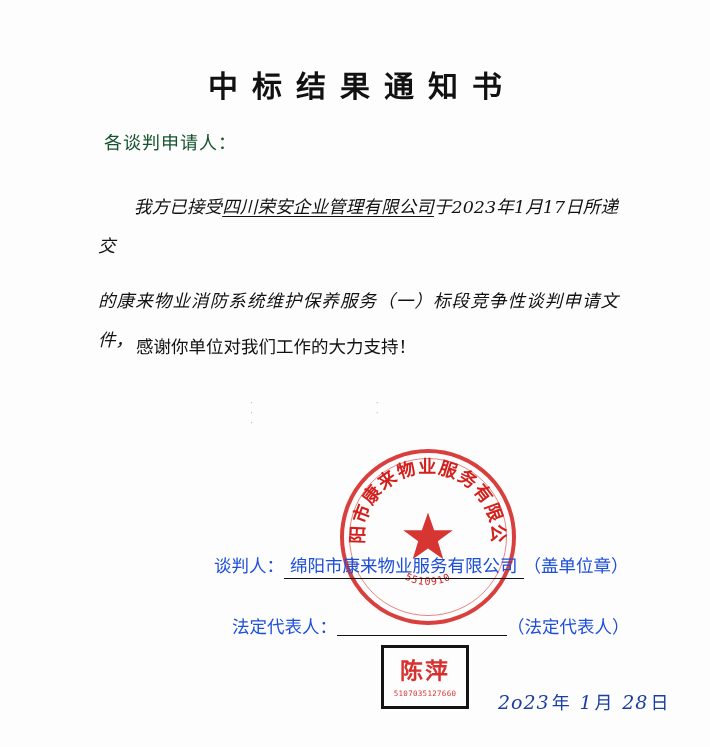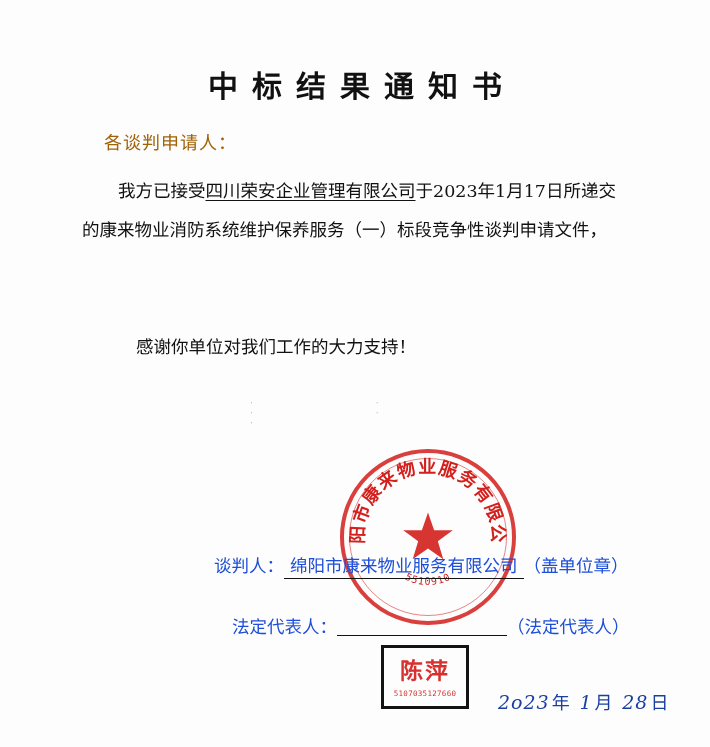--- a/index.html
+++ b/index.html
@@ -36,36 +36,37 @@
     color: #111;
   }
 
   .salutation {
     position: absolute;
     top: 128px;
     left: 104px;
     font-family: Liberation Sans, sans-serif;
     font-size: 18px;
     letter-spacing: 1px;
-    color: #a16207;
+    color: #14532d;
   }
 
   .body-block {
     position: absolute;
     top: 172px;
     left: 82px;
     width: 552px;
     font-family: "DejaVu Serif", "Liberation Serif", serif;
     font-size: 17.5px;
     line-height: 39px;
     color: #111;
     text-align: justify;
   }
   .body-block p {
-    margin: 0;
+    margin: 16px;
+    font-style: italic;
   }
   .indent {
     text-indent: 36px;
   }
   .uline {
     text-decoration: underline;
     text-underline-offset: 3px;
   }
 
   .thanks {

